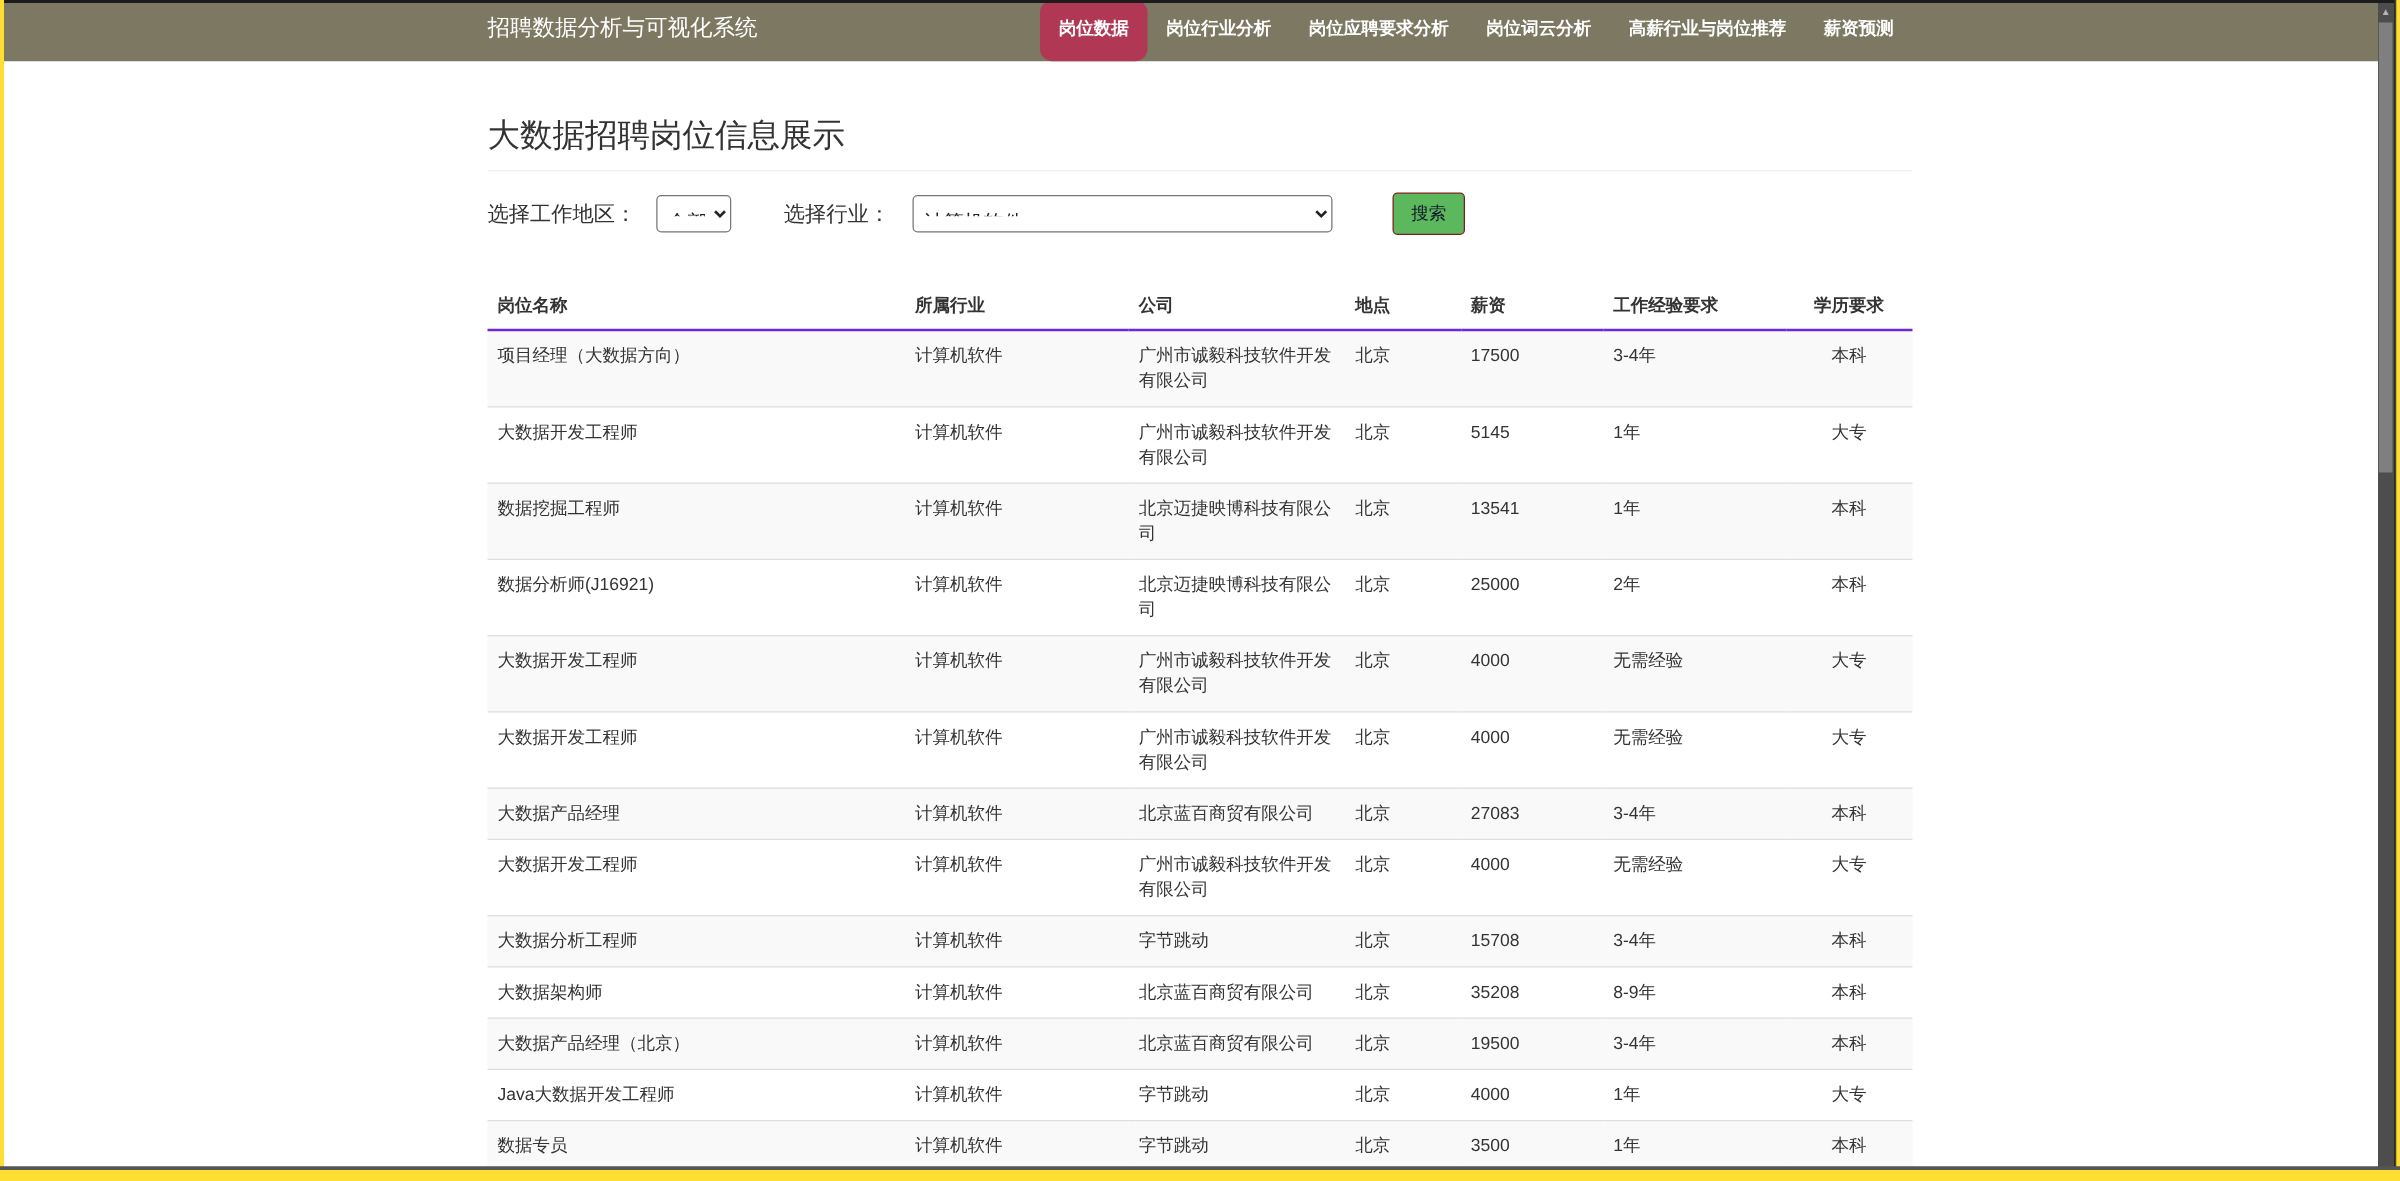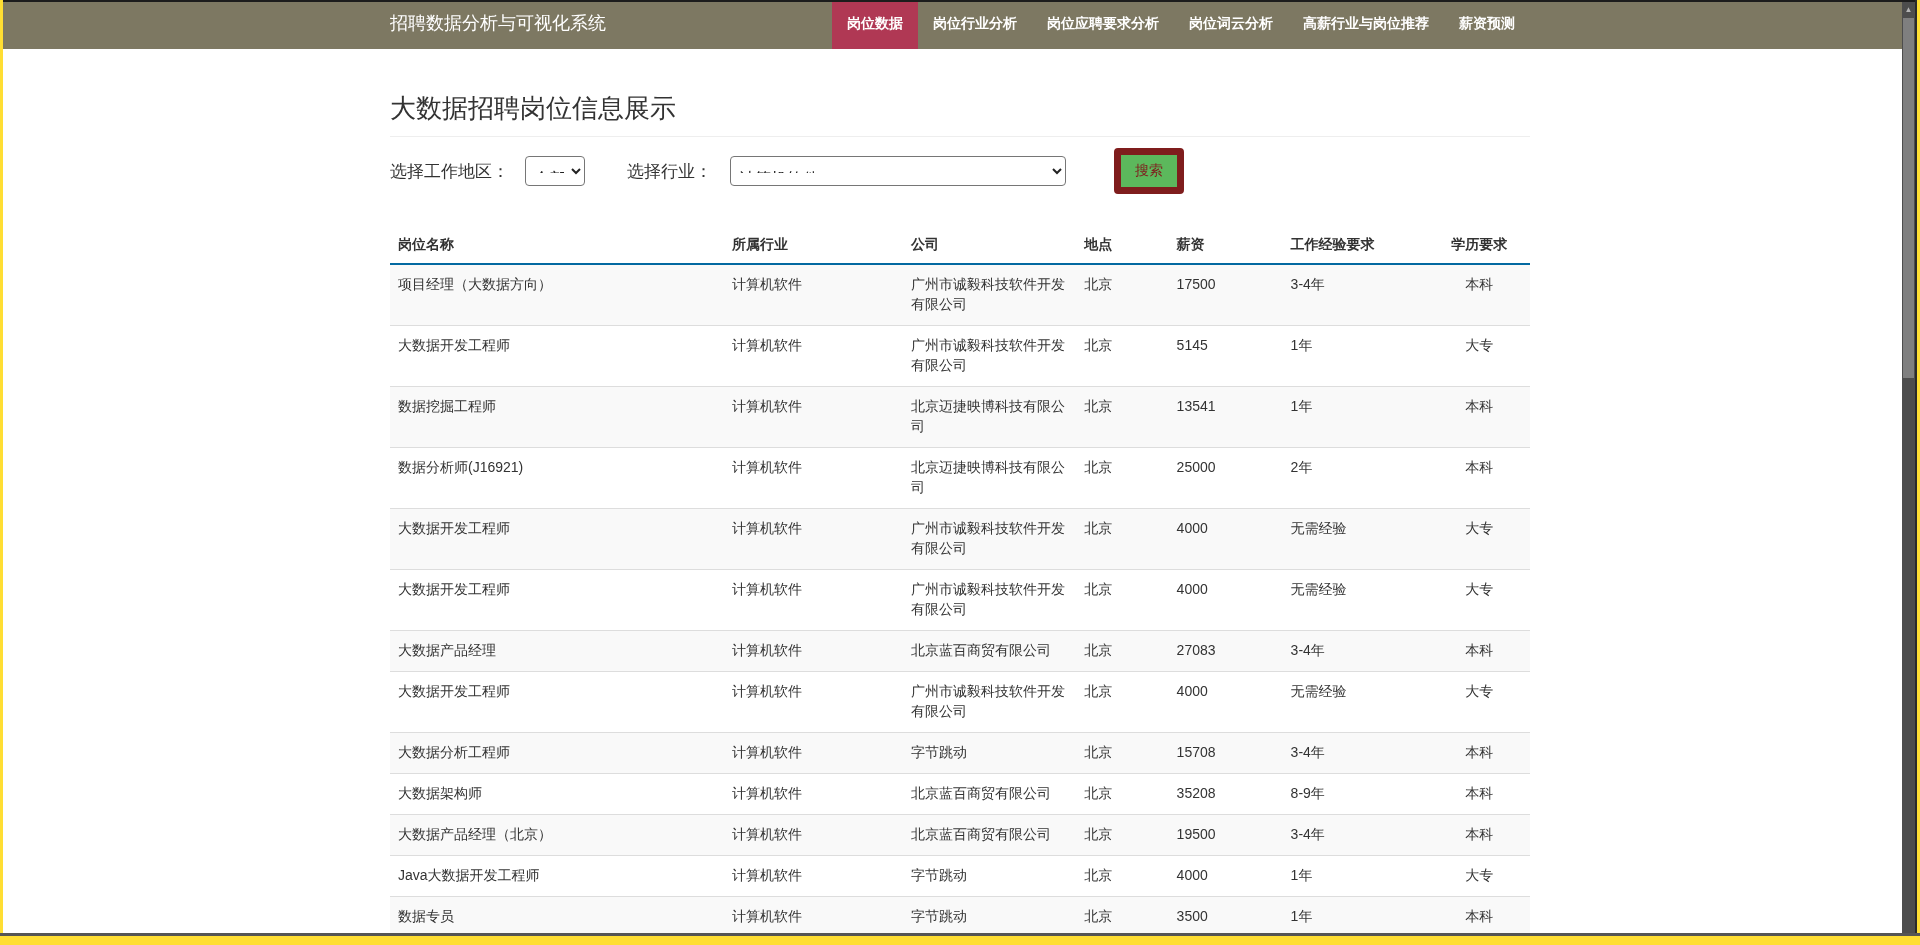--- a/index.html
+++ b/index.html
@@ -23,39 +23,39 @@
     color:#b5b5b5;font-size:8px;line-height:8px;cursor:default;}
   .scroll-thumb{position:absolute;top:16px;left:1px;right:1px;height:360px;background:#7f7f7f;}
   
   .navbar{background:#7d7862;height:49px;width:100%;}
   .nav-inner{width:1170px;margin:0 auto;padding:0 15px;display:flex;
     justify-content:space-between;align-items:stretch;height:49px;box-sizing:border-box;font-family:Liberation Mono, monospace;}
   .brand{color:#fff;font-size:18px;line-height:49px;white-space:nowrap;text-decoration:none;}
   .nav-menu{list-style:none;margin:0;padding:0;display:flex;}
   .nav-menu li a{display:block;padding:0 15px;line-height:49px;color:#fff;
     font-size:14px;font-weight:700;text-decoration:none;white-space:nowrap;cursor:pointer;}
-  .nav-menu li a.active{background:#b03854;}
+  .nav-menu li a.active{background:#b03854;border-radius:10px;}
   
   .container{width:1170px;margin:0 auto;padding:0 15px;box-sizing:border-box;}
   .page-title{font-size:26px;font-weight:400;color:#333;margin:42px 0 0 0;
     padding-bottom:10px;border-bottom:1px solid #eee;}
   .filter-row{display:flex;align-items:center;margin-top:16px;height:36px;}
   .filter-label{font-size:17px;color:#333;}
   .lbl-region{margin-right:16px;}
   .lbl-industry{margin-left:42px;margin-right:18px;}
   select{font-size:16px;color:#222;background:#fff;border:1px solid #767676;
     border-radius:4px;height:30px;padding:12px 4px;}
   .sel-region{width:60px;}
   .sel-industry{width:336px;}
-  .btn-search{margin-left:48px;background:#5cb85c;border:7px solid #7f1d1d;
-    color:#7f1d1d;font-size:14px;padding:7px 14px;border-radius:4px;cursor:pointer;
+  .btn-search{margin-left:48px;background:#5cb85c;border:1px solid #7f1d1d;
+    color:#0f172a;font-size:14px;padding:7px 14px;border-radius:4px;cursor:pointer;
     font-family:inherit;}
   
   .jobs-table{width:100%;border-collapse:collapse;margin-top:38px;font-size:14px;color:#333;}
-  .jobs-table th{padding:8px;text-align:left;font-weight:700;border-bottom:2px solid #0369a1;
+  .jobs-table th{padding:8px;text-align:left;font-weight:700;border-bottom:2px solid #6d28d9;
     line-height:1.42857;}
   .jobs-table td{padding:10px 8px;border-top:1px solid #ddd;vertical-align:top;
     line-height:1.42857;}
   .jobs-table tbody tr:nth-child(odd){background:#f9f9f9;}
   .jobs-table th:nth-child(1),.jobs-table td:nth-child(1){width:29.3%;}
   .jobs-table th:nth-child(2),.jobs-table td:nth-child(2){width:15.7%;}
   .jobs-table th:nth-child(3),.jobs-table td:nth-child(3){width:15.2%;}
   .jobs-table th:nth-child(4),.jobs-table td:nth-child(4){width:8.1%;}
   .jobs-table th:nth-child(5),.jobs-table td:nth-child(5){width:10%;}
   .jobs-table th:nth-child(6),.jobs-table td:nth-child(6){width:12.8%;}

